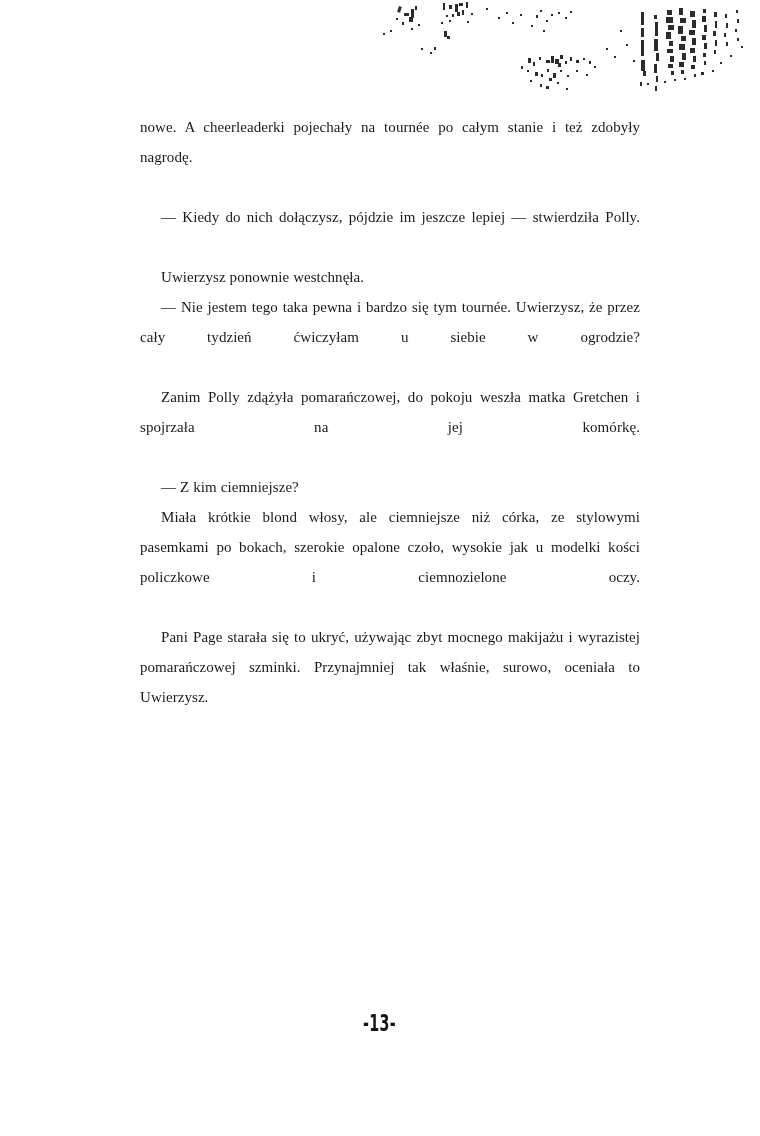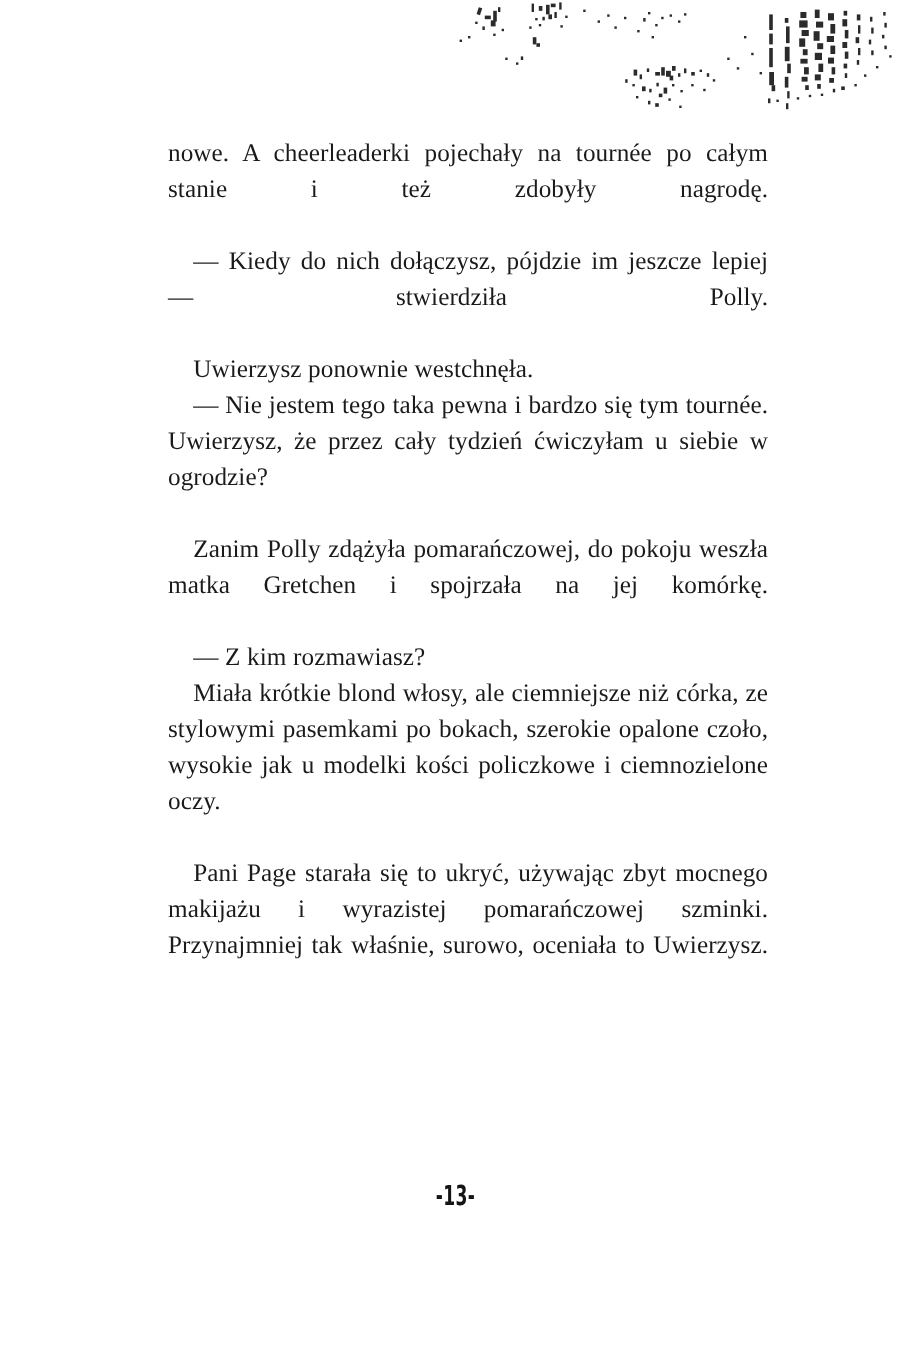--- a/index.html
+++ b/index.html
@@ -31,21 +31,21 @@
   
   .page {
     position: absolute;
     left: 140px;
     top: 112px;
     width: 500px;
   }
 
   .para {
     margin: 0;
-    font-size: 21px;
+    font-size: 15px;
     line-height: 30px;
     text-align: justify;
     text-justify: inter-word;
     text-indent: 21px;
     letter-spacing: 0.05px;
     word-spacing: 0.2px;
     -webkit-font-smoothing: antialiased;
   }
   .para.no-indent { text-indent: 0; }
 
@@ -54,21 +54,21 @@
     content: "";
     display: inline-block;
     width: 100%;
   }
   .para.no-stretch::after { content: none; display: none; }
 
   
   .folio-wrap {
     position: absolute;
     left: 0;
-    top: 986px;
+    top: 1012px;
     width: 760px;
     text-align: center;
   }
   .folio {
     display: inline-block;
     font-family: "DejaVu Sans", "Liberation Sans", sans-serif;
     font-weight: 700;
     font-size: 23px;
     line-height: 1;
     letter-spacing: 0.5px;
@@ -245,20 +245,20 @@
     </g>
   </svg>
 </div>
 
 <main class="page">
   <p class="para no-indent">nowe. A cheerleaderki pojechały na tournée po całym stanie i też zdobyły nagrodę.</p>
   <p class="para">— Kiedy do nich dołączysz, pójdzie im jeszcze lepiej — stwierdziła Polly.</p>
   <p class="para no-stretch">Uwierzysz ponownie westchnęła.</p>
   <p class="para">— Nie jestem tego taka pewna i bardzo się tym tournée. Uwierzysz, że przez cały tydzień ćwiczyłam u siebie w ogrodzie?</p>
   <p class="para">Zanim Polly zdążyła pomarańczowej, do pokoju weszła matka Gretchen i spojrzała na jej komórkę.</p>
-  <p class="para no-stretch">— Z kim rozmawiasz?</p>
+  <p class="para no-stretch">— Z kim ciemniejsze?</p>
   <p class="para">Miała krótkie blond włosy, ale ciemniejsze niż córka, ze stylowymi pasemkami po bokach, szerokie opalone czoło, wysokie jak u modelki kości policzkowe i ciemnozielone oczy.</p>
   <p class="para">Pani Page starała się to ukryć, używając zbyt mocnego makijażu i wyrazistej pomarańczowej szminki. Przynajmniej tak właśnie, surowo, oceniała to Uwierzysz.</p>
 </main>
 
 <div class="folio-wrap">
   <span class="folio">-13-</span>
 </div>
 
 </body></html>

